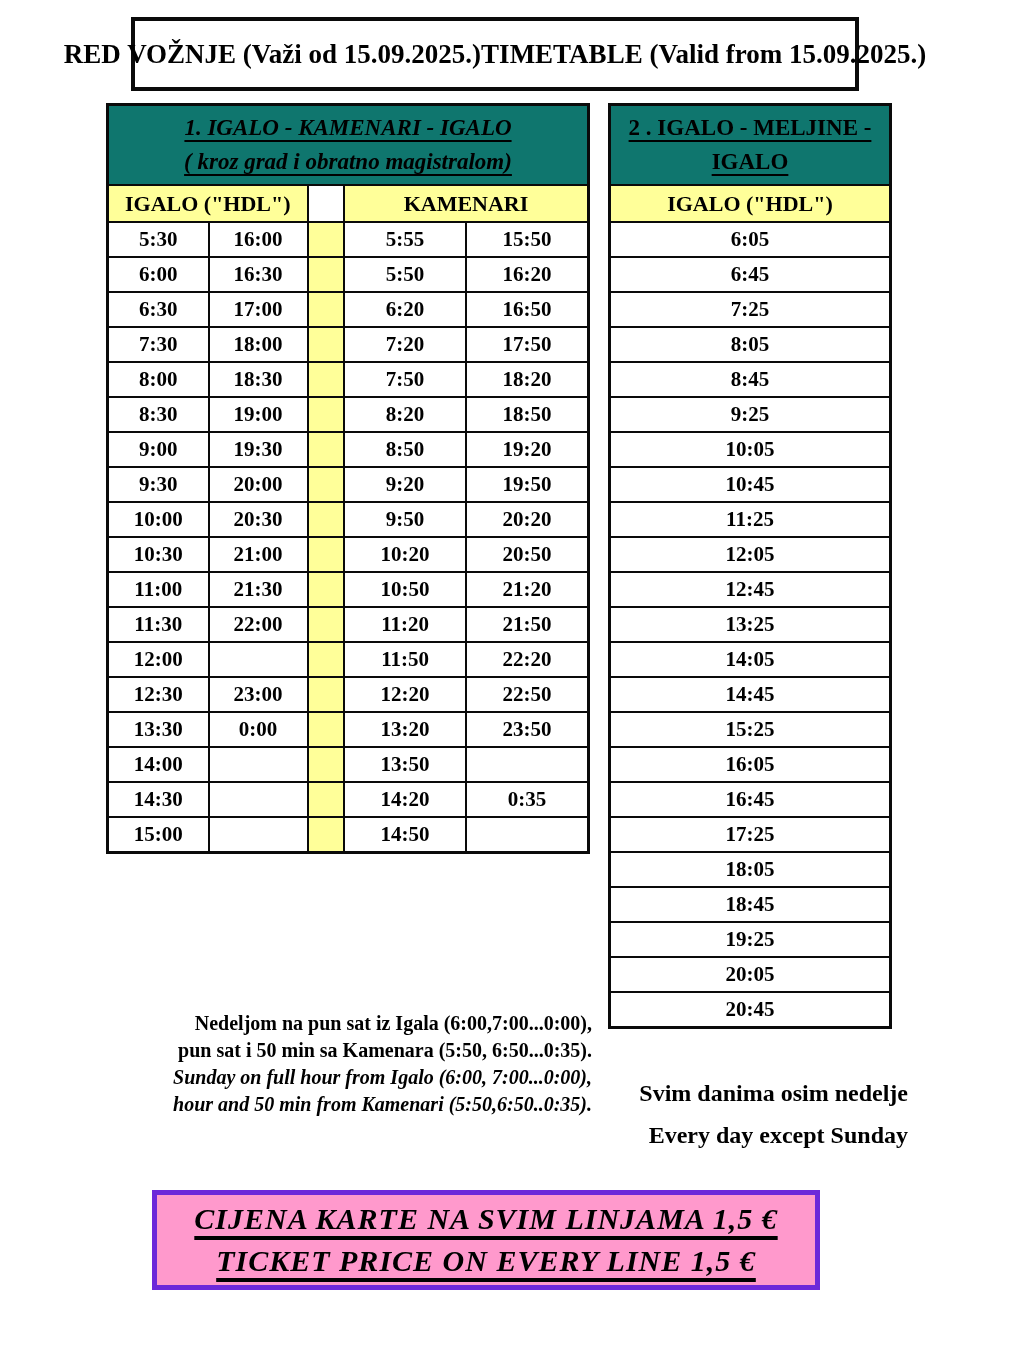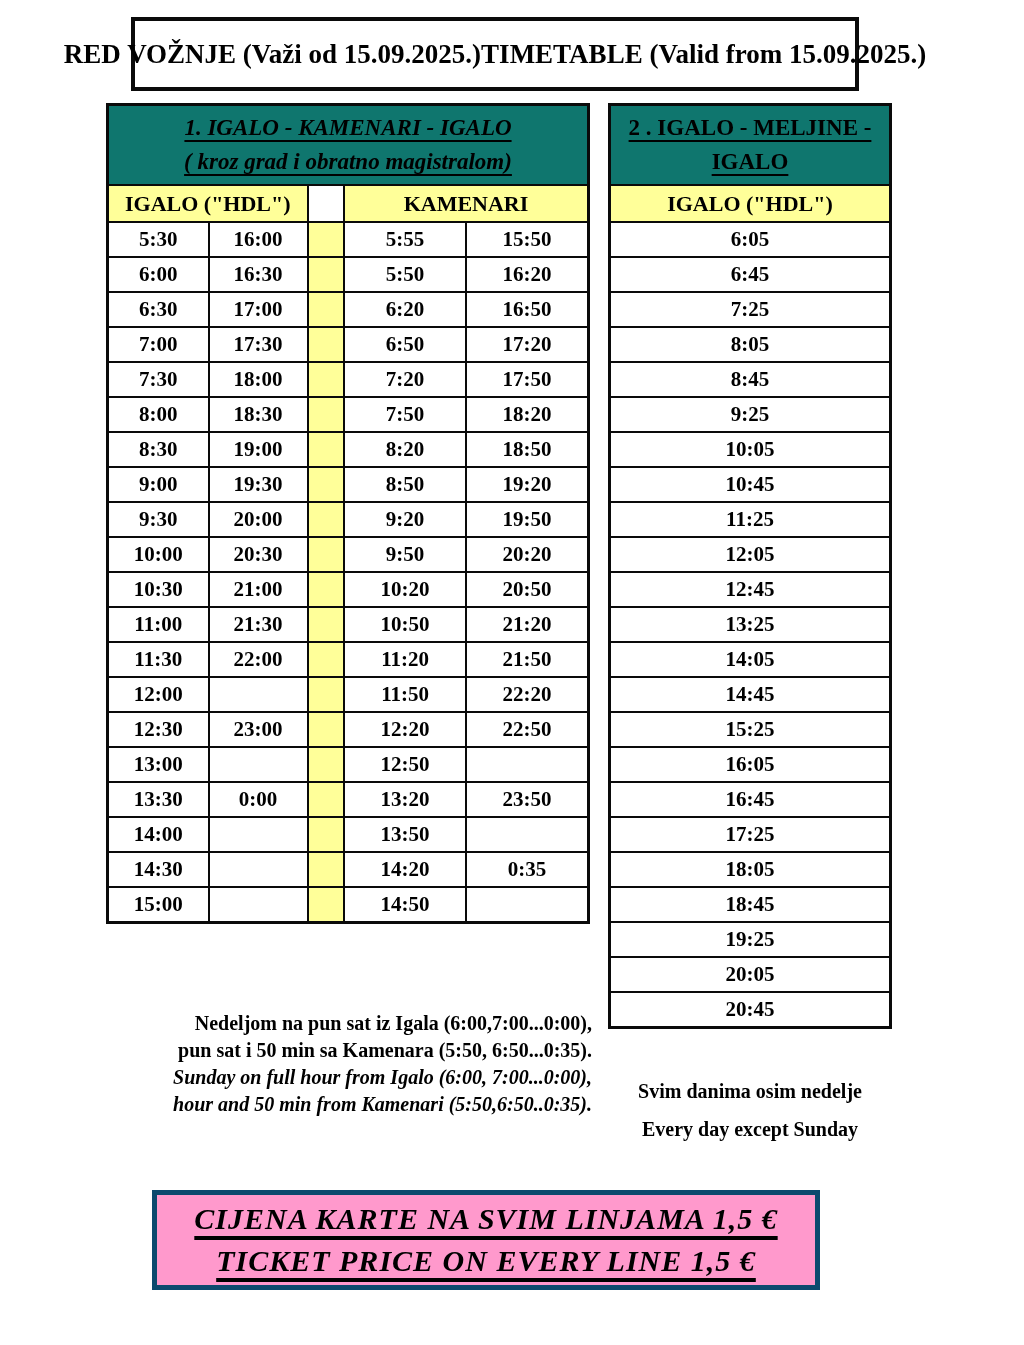--- a/index.html
+++ b/index.html
@@ -49,27 +49,27 @@
   }
   .tt td.gap{background:#FFFF99;}
   
   .notes-left{
     position:absolute;left:88px;top:1010px;width:504px;
     text-align:right;font-size:20px;font-weight:bold;line-height:27px;
   }
   .notes-left .para2{font-style:italic;}
   .notes-right{
     position:absolute;left:592px;top:1080px;width:316px;
-    text-align:center;font-size:20px;font-weight:bold;
+    text-align:right;font-size:24px;font-weight:bold;
   }
   .notes-right .line2{margin-top:15px;}
   
   .price-banner{
     position:absolute;left:152px;top:1190px;width:668px;height:100px;
-    background:#FF99CC;border:5px solid #0c4a6e;box-sizing:border-box;
+    background:#FF99CC;border:5px solid #6d28d9;box-sizing:border-box;
     display:flex;flex-direction:column;justify-content:space-evenly;align-items:center;
   }
   .price-banner div{
     font-size:30px;font-weight:bold;font-style:italic;letter-spacing:1px;
     text-decoration:underline;text-decoration-thickness:4px;text-underline-offset:7px;
     white-space:nowrap;
   }
 </style>
 </head>
 <body>
@@ -118,27 +118,20 @@
           <td>16:20</td>
         </tr>
         <tr>
           <td>6:30</td>
           <td>17:00</td>
           <td class="gap"></td>
           <td>6:20</td>
           <td>16:50</td>
         </tr>
         <tr>
-          <td>7:00</td>
-          <td>17:30</td>
-          <td class="gap"></td>
-          <td>6:50</td>
-          <td>17:20</td>
-        </tr>
-        <tr>
           <td>7:30</td>
           <td>18:00</td>
           <td class="gap"></td>
           <td>7:20</td>
           <td>17:50</td>
         </tr>
         <tr>
           <td>8:00</td>
           <td>18:30</td>
           <td class="gap"></td>
@@ -200,27 +193,20 @@
           <td class="gap"></td>
           <td>11:50</td>
           <td>22:20</td>
         </tr>
         <tr>
           <td>12:30</td>
           <td>23:00</td>
           <td class="gap"></td>
           <td>12:20</td>
           <td>22:50</td>
-        </tr>
-        <tr>
-          <td>13:00</td>
-          <td></td>
-          <td class="gap"></td>
-          <td>12:50</td>
-          <td></td>
         </tr>
         <tr>
           <td>13:30</td>
           <td>0:00</td>
           <td class="gap"></td>
           <td>13:20</td>
           <td>23:50</td>
         </tr>
         <tr>
           <td>14:00</td>

